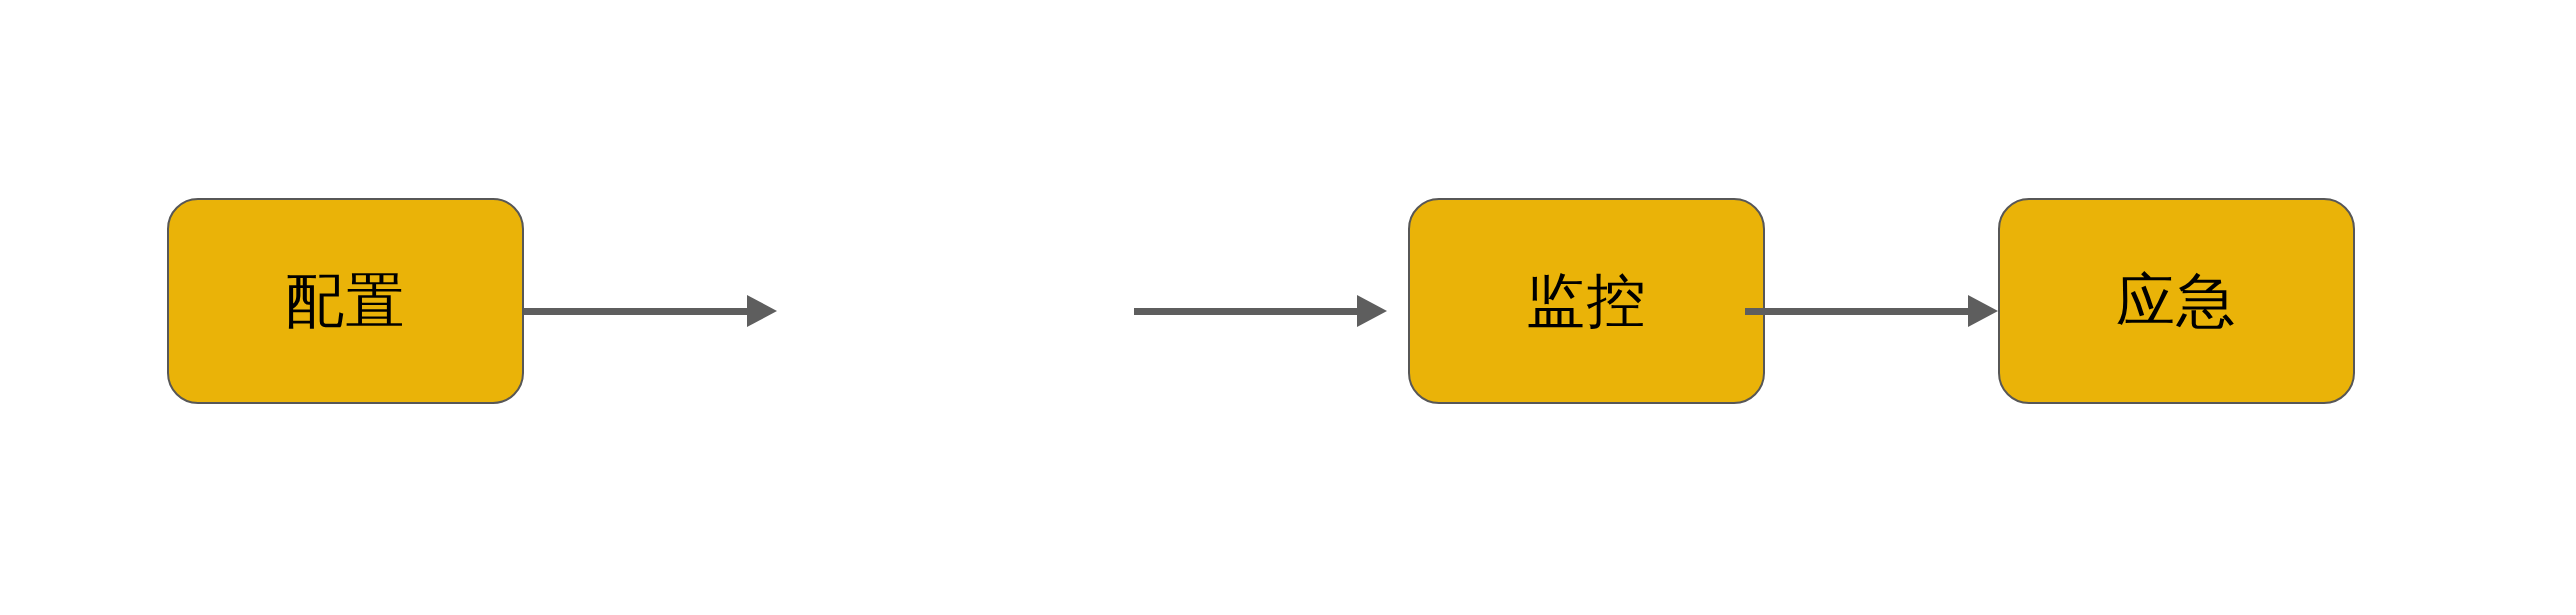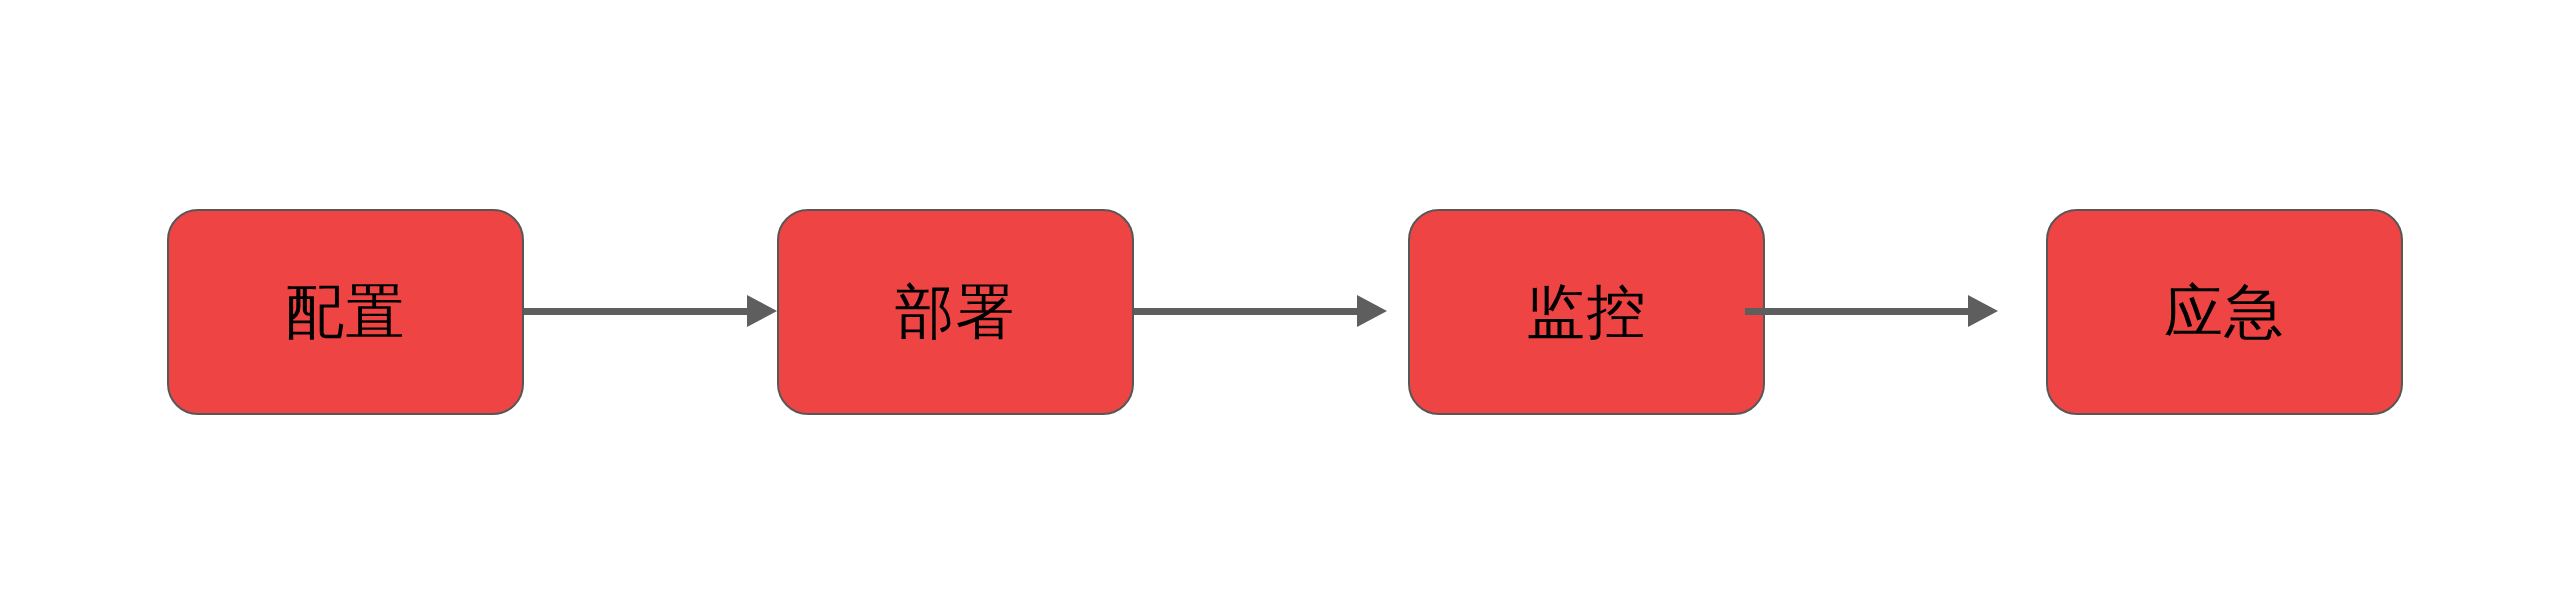--- a/index.html
+++ b/index.html
@@ -15,42 +15,42 @@
     font-family: "Liberation Sans", sans-serif;
   }
   .canvas {
     position: absolute;
     left: 0; top: 0;
     width: 2576px;
     height: 616px;
   }
   .flow-node {
     position: absolute;
-    top: 209px;
+    top: 198px;
     width: 357px;
     height: 206px;
     box-sizing: border-box;
-    background: #ef4444;
+    background: #eab308;
     border: 2.3px solid #575757;
     border-radius: 31px;
     display: flex;
     align-items: center;
     justify-content: center;
   }
   .flow-node .node-label {
     font-size: 59px;
     line-height: 1;
     color: #000000;
     letter-spacing: 1.6px;
     white-space: nowrap;
   }
   .node-pos-0 { left: 167px; }
   .node-pos-1 { left: 777px; }
   .node-pos-2 { left: 1388px; margin-left: 20px; }
-  .node-pos-3 { left: 1998px; margin-left: 48px; }
+  .node-pos-3 { left: 1998px; }
 
   .flow-arrow {
     position: absolute;
     top: 295px;          
     width: 253px;
     height: 33px;
   }
   .arrow-pos-0 { left: 524px; }
   .arrow-pos-1 { left: 1134px; }
   .arrow-pos-2 { left: 1745px; }
@@ -83,23 +83,20 @@
 
   <div class="flow-node node-pos-0">
     <span class="node-label">配置</span>
   </div>
 
   <div class="flow-arrow arrow-pos-0">
     <div class="arrow-shaft"></div>
     <div class="arrow-head"></div>
   </div>
 
-  <div class="flow-node node-pos-1">
-    <span class="node-label">部署</span>
-  </div>
 
   <div class="flow-arrow arrow-pos-1">
     <div class="arrow-shaft"></div>
     <div class="arrow-head"></div>
   </div>
 
   <div class="flow-node node-pos-2">
     <span class="node-label">监控</span>
   </div>
 

